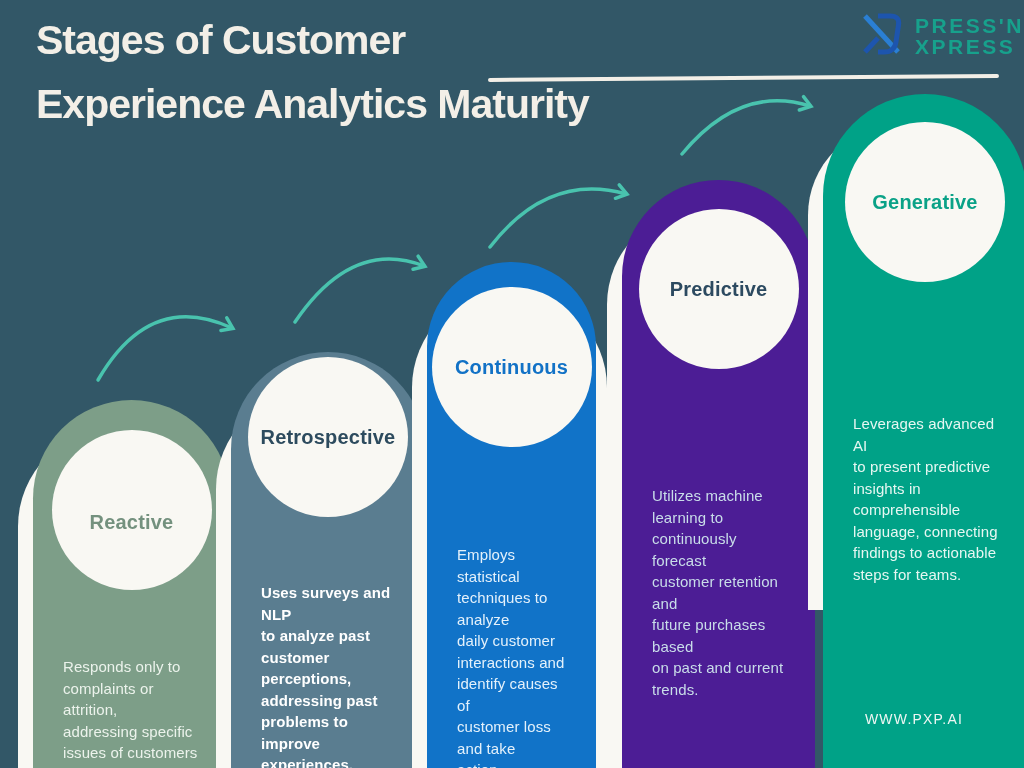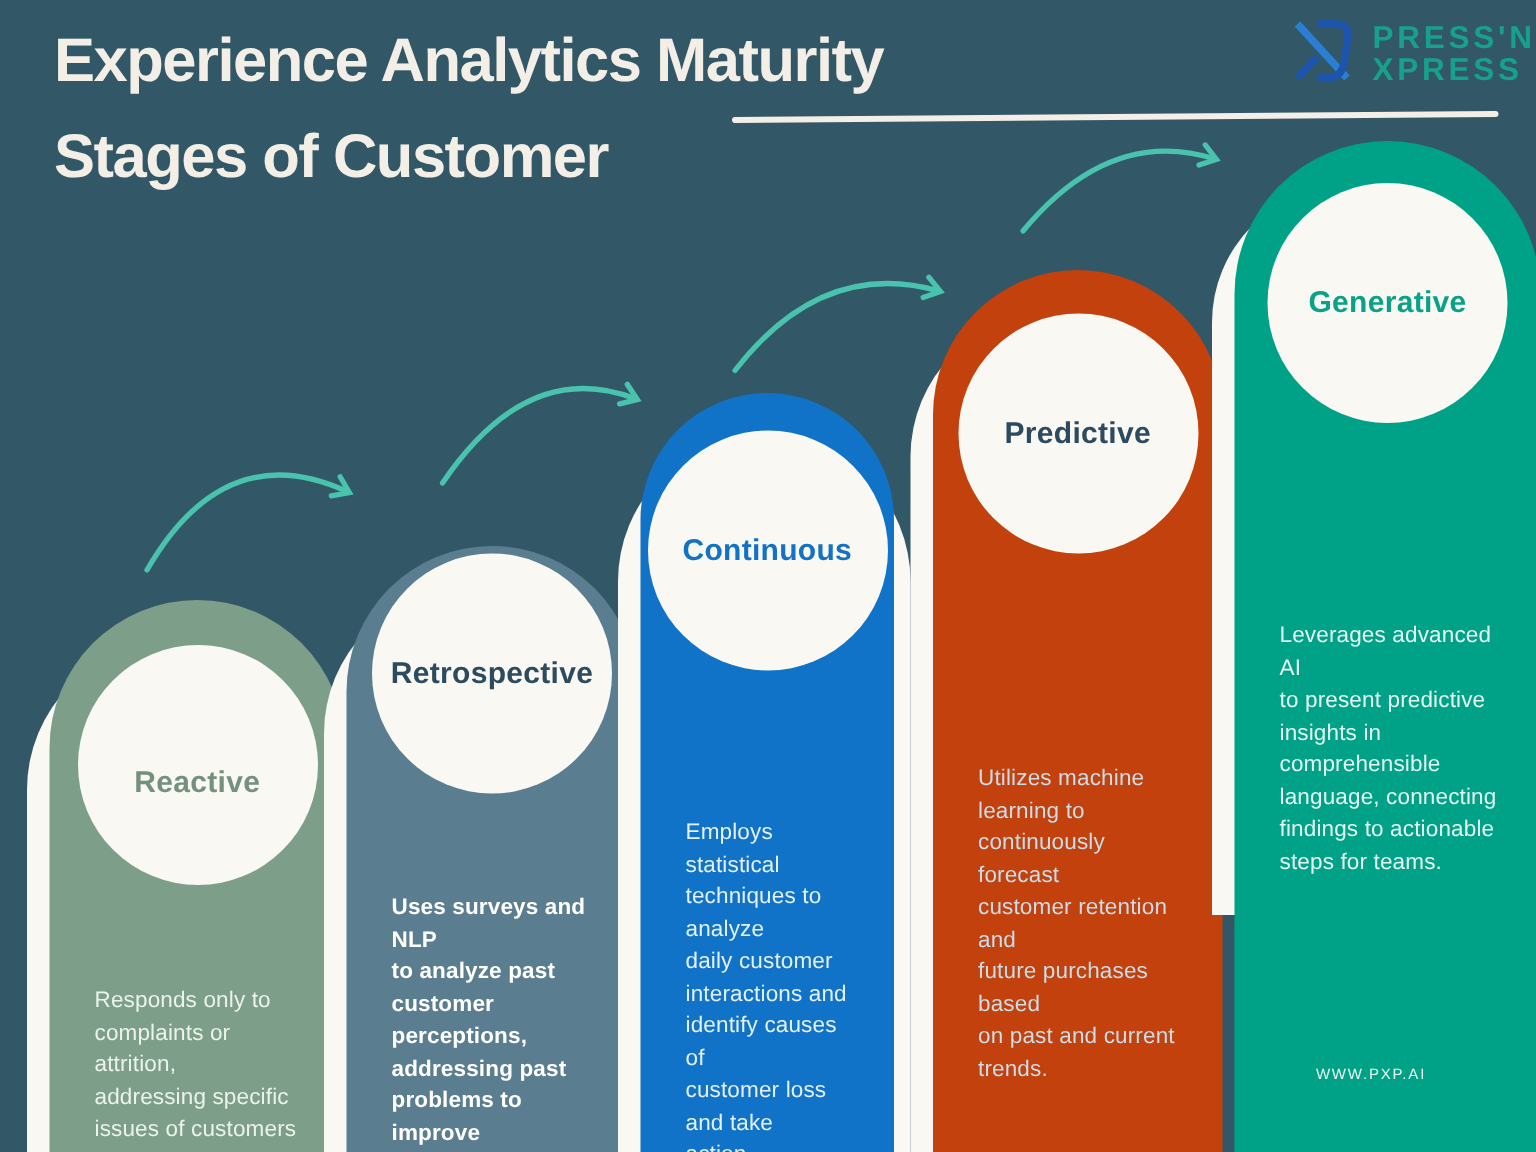--- a/index.html
+++ b/index.html
@@ -38,34 +38,34 @@
   }
   .label{font-size:20px;font-weight:700;letter-spacing:0.2px;}
   .desc{
     position:absolute;left:14px;right:11px;margin:16px;
     font-size:15px;line-height:21.5px;white-space:pre-line;letter-spacing:0.1px;
   }
   .s1 .ghost{left:18px;top:428px;width:197px;}
   .s1 .pill{left:33px;top:400px;width:197px;}
   .s1 .circle{top:30px;}   .s1 .desc{top:240px;}
   .s2 .ghost{left:216px;top:392px;width:194px;}
-  .s2 .pill{left:231px;top:364px;width:194px;}
+  .s2 .pill{left:231px;top:352px;width:194px;}
   .s2 .circle{top:5px;}    .s2 .desc{top:214px;}
   .s3 .ghost{left:412px;top:290px;width:195px;}
   .s3 .pill{left:427px;top:262px;width:169px;}
   .s3 .circle{top:25px;}   .s3 .desc{top:266px;}
   .s4 .ghost{left:607px;top:208px;width:193px;}
   .s4 .pill{left:622px;top:180px;width:193px;}
-  .s4 .circle{top:29px;}   .s4 .desc{top:312px;}
+  .s4 .circle{top:29px;}   .s4 .desc{top:289px;}
   .s5 .ghost{left:808px;top:124px;width:182px;bottom:auto;height:486px;}
   .s5 .pill{left:823px;top:94px;width:204px;}
   .s5 .circle{top:28px;}   .s5 .desc{top:303px;right:7px;}
   .website{
     position:absolute;left:823px;top:711px;width:182px;text-align:center;
-    font-size:10px;letter-spacing:1.2px;color:#eef6f3;
+    font-size:14px;letter-spacing:1.2px;color:#eef6f3;
   }
 </style>
 </head>
 <body>
 
 <div class="canvas">
 
   <svg class="arrows" width="1024" height="768" viewBox="0 0 1024 768">
     <defs>
       <marker id="ah" viewBox="-13 -11 26 22" refX="-1" refY="0" markerWidth="26" markerHeight="22" orient="auto" markerUnits="userSpaceOnUse">
@@ -118,21 +118,21 @@
 techniques to analyze
 daily customer
 interactions and
 identify causes of
 customer loss and take
 action.</p>
     </div>
   </div>
       <div class="stage s4">
     <div class="ghost"></div>
-    <div class="pill" style="background: #c2410c;">
+    <div class="pill" style="background: #4c1d95;">
       <div class="circle">
         <span class="label" style="color: rgb(44, 74, 96);">Predictive</span>
       </div>
       <p class="desc" style="color: rgb(201, 221, 233);">Utilizes machine
 learning to
 continuously forecast
 customer retention and
 future purchases based
 on past and current
 trends.</p>
@@ -149,22 +149,22 @@
 insights in
 comprehensible
 language, connecting
 findings to actionable
 steps for teams.</p>
     </div>
   </div>
     </div>
 
   <div class="title">
+    <div>Stages of Customer</div>
     <div>Experience Analytics Maturity</div>
-    <div>Stages of Customer</div>
   </div>
   <div class="underline"></div>
 
   <div class="brand">
     <svg class="brand-mark" viewBox="0 0 52 52">
       <path d="M 9 8 L 42 44" fill="none" stroke="#2a7fd4" stroke-width="5" class="logo-light"></path>
       <path d="M 9 44 L 22 30" fill="none" stroke="#1d55ae" stroke-width="5" class="logo-dark"></path>
       <path d="M 22 8 L 34 8 Q 44 8 42.5 17 L 40 34 Q 38.5 44 28 44 L 22 44" fill="none" stroke="#1d55ae" stroke-width="5" class="logo-dark"></path>
     </svg>
     <div class="brand-text">

